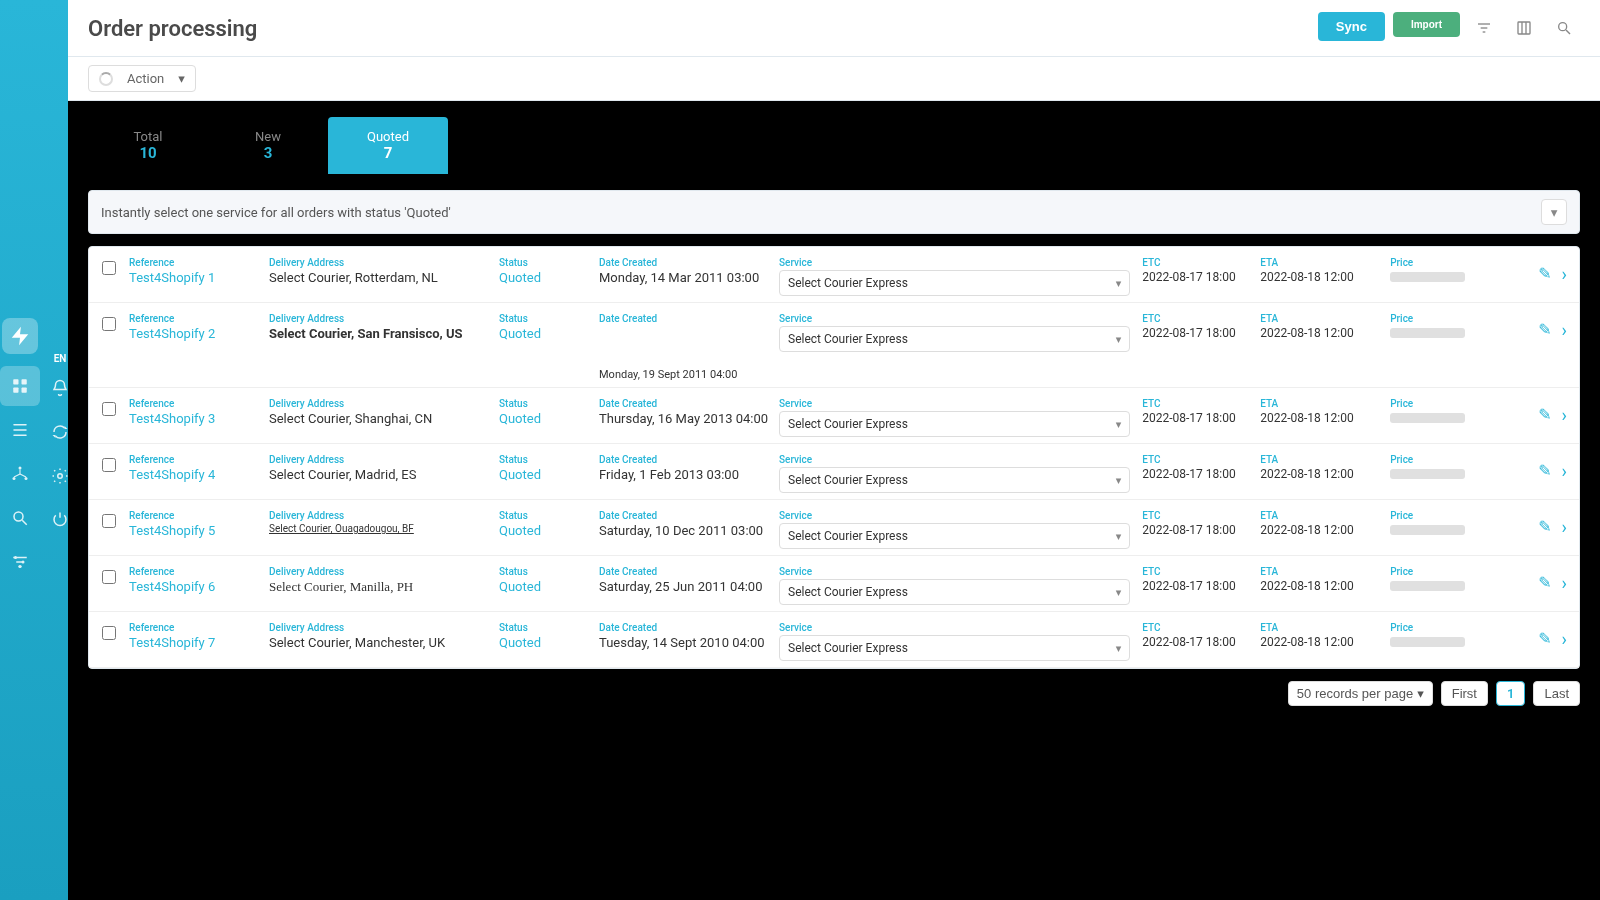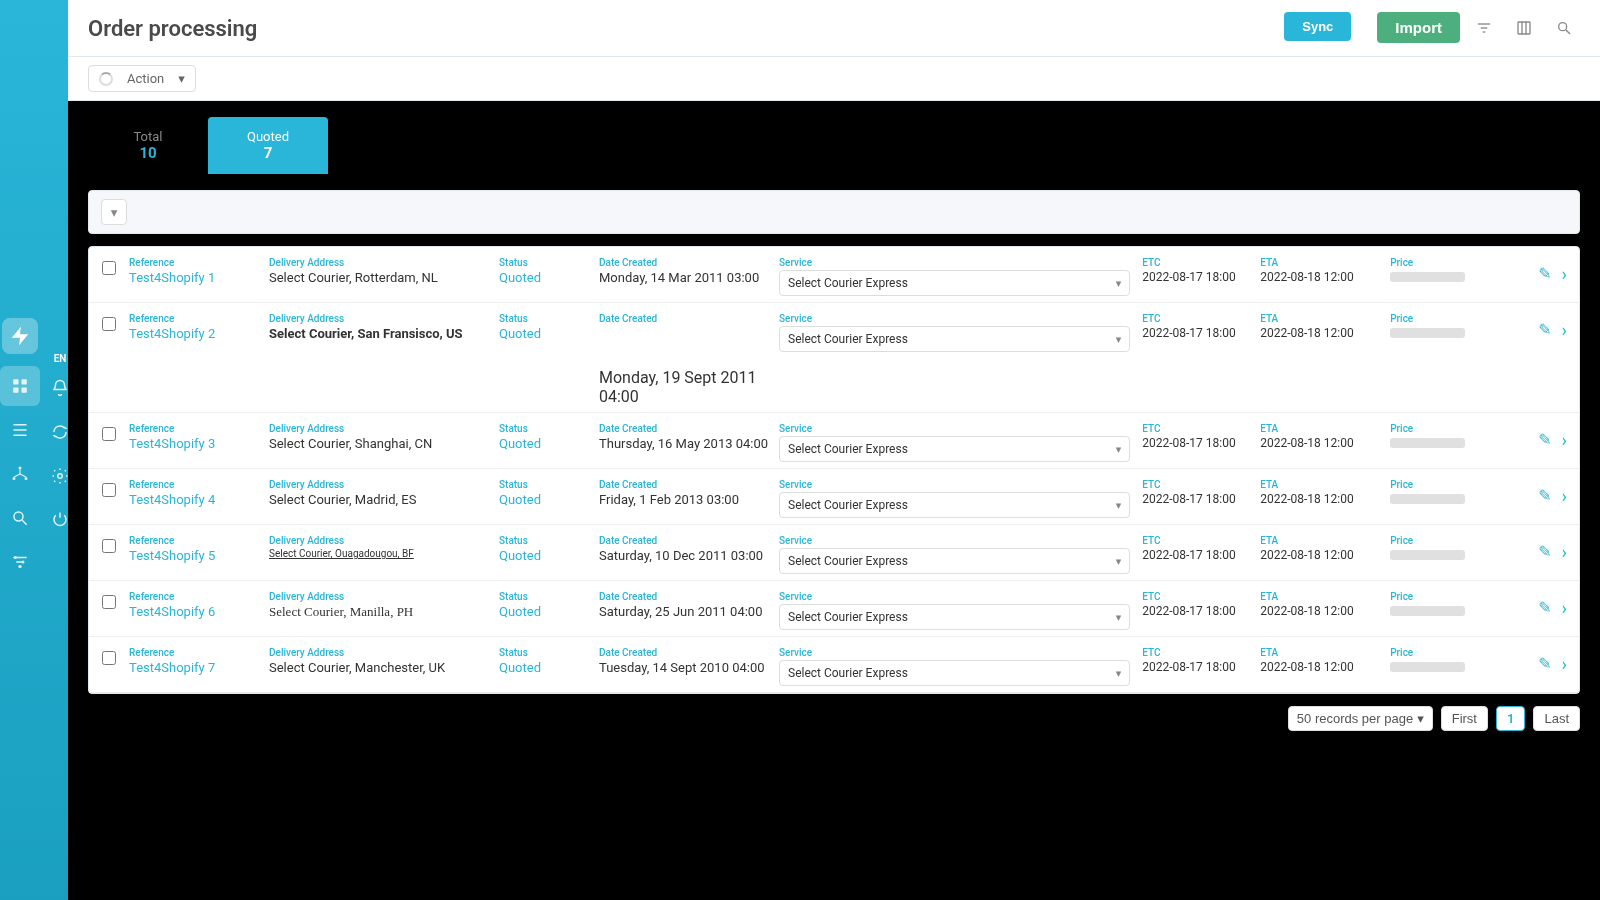--- a/index.html
+++ b/index.html
@@ -71,24 +71,23 @@
       font-size: 13px;
       font-weight: 600;
       cursor: pointer;
     }
     .btn-import {
       background: #4caf7d;
       color: white;
       border: none;
       padding: 7px 18px;
       border-radius: 4px;
-      font-size: 15px;
+      font-size: 10px;
       font-weight: 600;
       cursor: pointer;
-      margin-left: 18px;
     }
     .icon-btn {
       width: 32px; height: 32px;
       border: none;
       background: none;
       cursor: pointer;
       display: flex; align-items: center; justify-content: center;
       border-radius: 4px;
       color: #888;
     }
@@ -367,27 +366,32 @@
     </div>
   </div>
 
   <div class="content">
 
     <div class="status-tabs">
       <div class="status-tab">
         <span class="tab-label">Total</span>
         <span class="tab-count">10</span>
       </div>
+      <div class="status-tab">
+        <span class="tab-label">New</span>
+        <span class="tab-count">3</span>
+      </div>
       <div class="status-tab active">
         <span class="tab-label">Quoted</span>
         <span class="tab-count">7</span>
       </div>
     </div>
 
     <div class="quoted-banner">
+      <span class="quoted-banner-text">Instantly select one service for all orders with status 'Quoted'</span>
       <button class="dropdown-arrow-btn">▾</button>
     </div>
 
     <div class="orders-table" id="orders-table">
     <div style="border-bottom: 1px solid rgb(238, 238, 238); padding: 0px;">
       <div style="display:flex; align-items:flex-start; padding: 10px 0 6px 0;">
         <div style="width:40px; flex-shrink:0; display:flex; align-items:center; justify-content:center; padding-top:4px;">
           <input type="checkbox" style="width: 14px; height: 14px; cursor: pointer;">
         </div>
         <div style="display:flex; flex:1; align-items:flex-start; gap:0;">
@@ -446,21 +450,21 @@
           <div style="width:230px; flex-shrink:0;">
             <div class="field-label">Delivery Address</div>
             <div class="field-value" style="font-size:13px;font-weight:bold;">Select Courier, San Fransisco, US</div>
           </div>
           <div style="width:100px; flex-shrink:0;">
             <div class="field-label">Status</div>
             <div class="field-value quoted" style="font-size:13px;">Quoted</div>
           </div>
           <div style="width:180px; flex-shrink:0;">
             <div class="field-label">Date Created</div>
-            <div class="field-value" style="font-size:16px;margin-top:44px;">Monday, 19 Sept 2011 04:00</div>
+            <div class="field-value" style="font-size:11px;margin-top:44px;">Monday, 19 Sept 2011 04:00</div>
           </div>
           <div style="flex:1;">
             <div class="field-label">Service</div>
             <div style="display:flex; align-items:center; border:1px solid #ddd; border-radius:4px; padding:5px 8px; background:white; min-width:160px; justify-content:space-between; cursor:pointer;">
               <span style="font-size:12px; color:#333;">Select Courier Express</span>
               <span style="color:#888; font-size:11px;">▾</span>
             </div>
           </div>
           <div style="width:130px; flex-shrink:0; padding-left:12px;">
             <div class="field-label">ETC</div>

